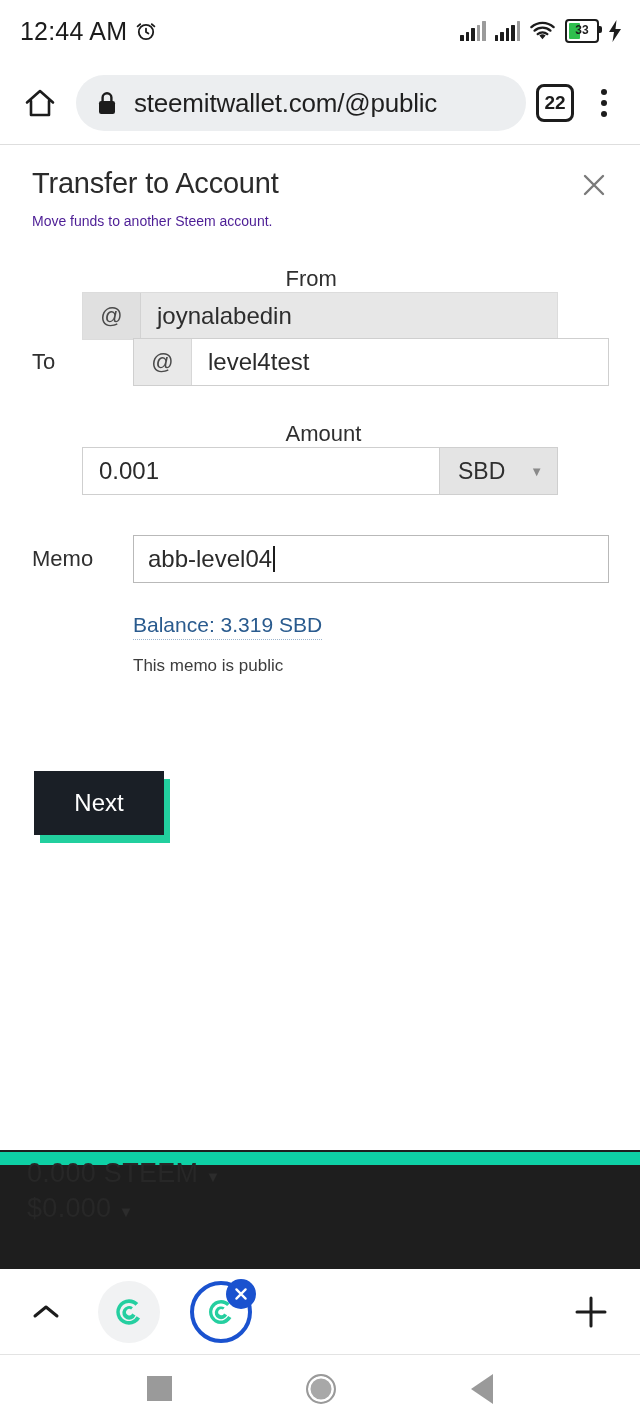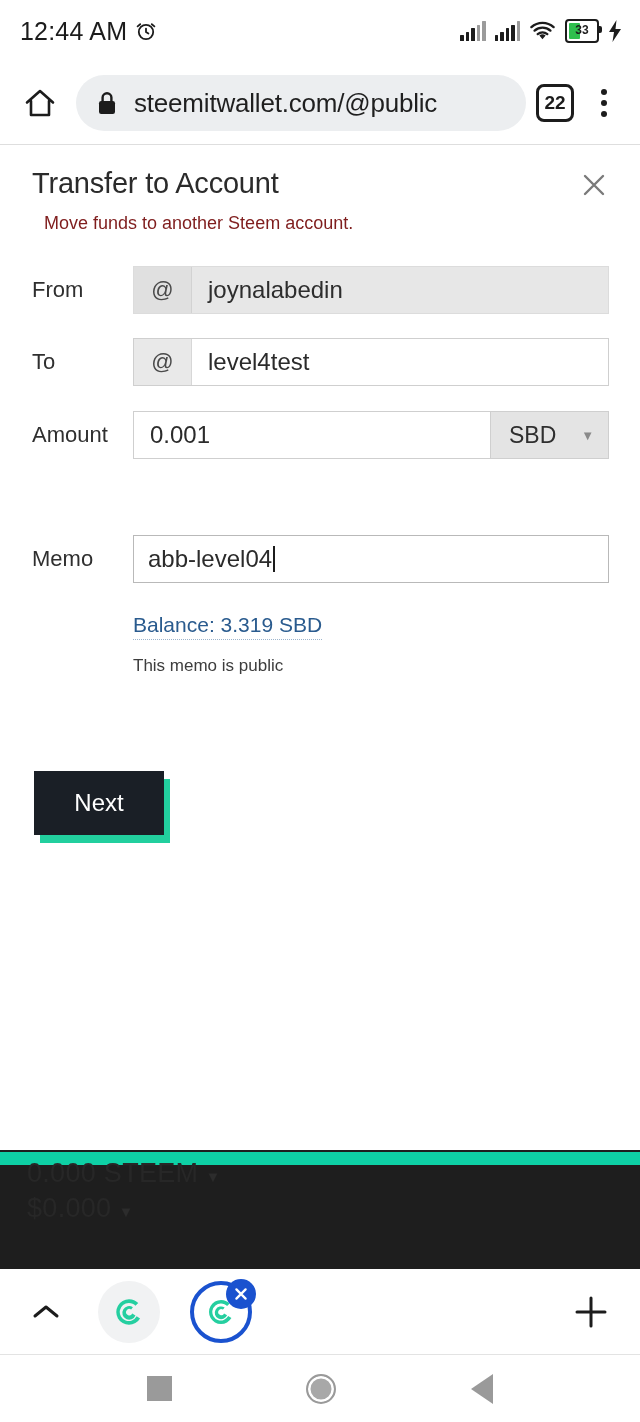--- a/index.html
+++ b/index.html
@@ -118,22 +118,22 @@
   .modal-close {
     position: absolute; top: 22px; right: 28px;
     width: 36px; height: 36px; display: flex;
     align-items: center; justify-content: center;
   }
   .modal-title {
     position: absolute; top: 22px; left: 32px;
     font-size: 29px; color: #2b2b2b; font-weight: normal; letter-spacing: -.2px;
   }
   .modal-sub {
-    position: absolute; top: 68px; left: 44px;
-    font-size: 18px; color: #7f1d1d;
+    position: absolute; top: 68px; left: 32px;
+    font-size: 14px; color: #4c1d95;
   }
 
   
   .row {
     position: absolute; left: 0; width: 640px;
     display: flex; align-items: center;
   }
   .row .label {
     width: 133px; padding-left: 32px;
     font-size: 22px; color: #2f2f2f; flex: none;
@@ -343,37 +343,37 @@
 
   <div class="modal">
     <div class="modal-title">Transfer to Account</div>
     <div class="modal-sub">Move funds to another Steem account.</div>
     <span class="modal-close">
       <svg width="26" height="26" viewBox="0 0 26 26" fill="none">
         <path d="M4 4l18 18M22 4L4 22" stroke="#7a7a7a" stroke-width="2.4" stroke-linecap="round"></path>
       </svg>
     </span>
 
-    <div class="row" style="top:121px;">
+    <div class="row" style="top:121px;flex-direction:column;">
       <span class="label">From</span>
       <div class="field disabled">
         <span class="at">@</span>
         <span class="val">joynalabedin</span>
       </div>
     </div>
 
     <div class="row" style="top:193px;">
       <span class="label">To</span>
       <div class="field">
         <span class="at">@</span>
         <span class="val">level4test</span>
       </div>
     </div>
 
-    <div class="row" style="top:266px;">
+    <div class="row" style="top:276px;flex-direction:column;">
       <span class="label">Amount</span>
       <div class="amount-field">
         <span class="val">0.001</span>
         <span class="cur-select">
           <span>SBD</span>
           <span class="caret">▼</span>
         </span>
       </div>
     </div>
 

